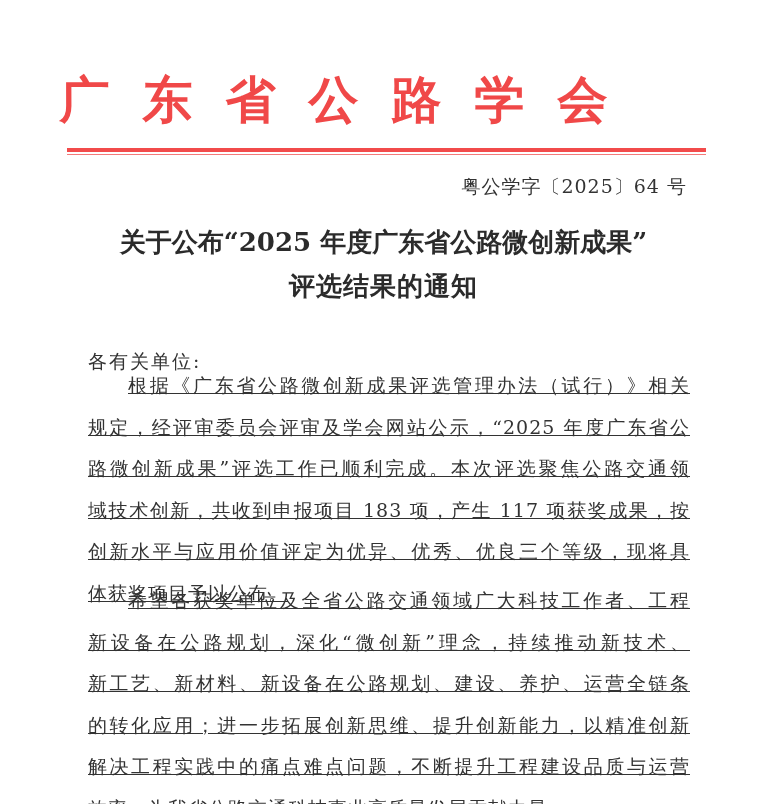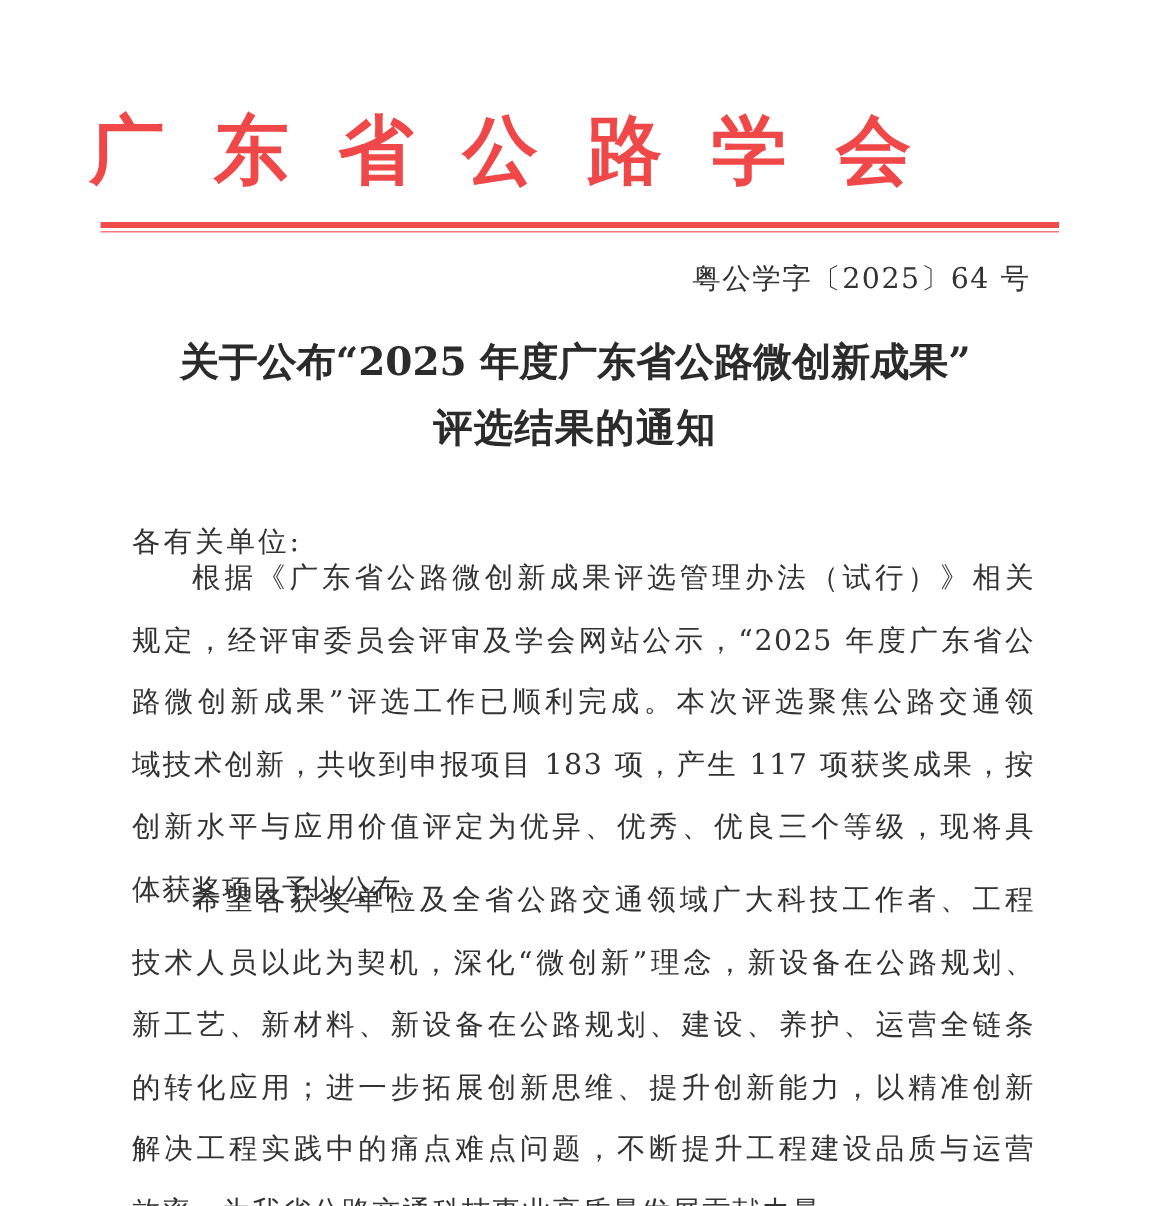--- a/index.html
+++ b/index.html
@@ -85,20 +85,21 @@
     color: #333;
   }
   .para .line {
     display: block;
     height: 41.5px;
     line-height: 41.5px;
     white-space: nowrap;
     text-align: justify;
     text-align-last: justify;
     letter-spacing: 1px;
+    text-decoration: underline;
   }
   .para .line.last {
     text-align-last: left;
   }
   .para .line.indent {
     padding-left: 40px;
   }
   .para-1 { top: 365px; }
   .para-2 { top: 580px; }
 </style>
@@ -120,18 +121,18 @@
   <span class="line indent">根据《广东省公路微创新成果评选管理办法（试行）》相关</span>
   <span class="line">规定，经评审委员会评审及学会网站公示，“2025 年度广东省公</span>
   <span class="line">路微创新成果”评选工作已顺利完成。本次评选聚焦公路交通领</span>
   <span class="line">域技术创新，共收到申报项目 183 项，产生 117 项获奖成果，按</span>
   <span class="line">创新水平与应用价值评定为优异、优秀、优良三个等级，现将具</span>
   <span class="line last">体获奖项目予以公布。</span>
 </div>
 
 <div class="para para-2">
   <span class="line indent">希望各获奖单位及全省公路交通领域广大科技工作者、工程</span>
-  <span class="line">技术人员以此为契机，深化“微创新”理念，新设备在公路规划、</span>
+  <span class="line">新设备在公路规划，深化“微创新”理念，持续推动新技术、</span>
   <span class="line">新工艺、新材料、新设备在公路规划、建设、养护、运营全链条</span>
   <span class="line">的转化应用；进一步拓展创新思维、提升创新能力，以精准创新</span>
   <span class="line">解决工程实践中的痛点难点问题，不断提升工程建设品质与运营</span>
   <span class="line last">效率，为我省公路交通科技事业高质量发展贡献力量。</span>
 </div>
 
 </body></html>

